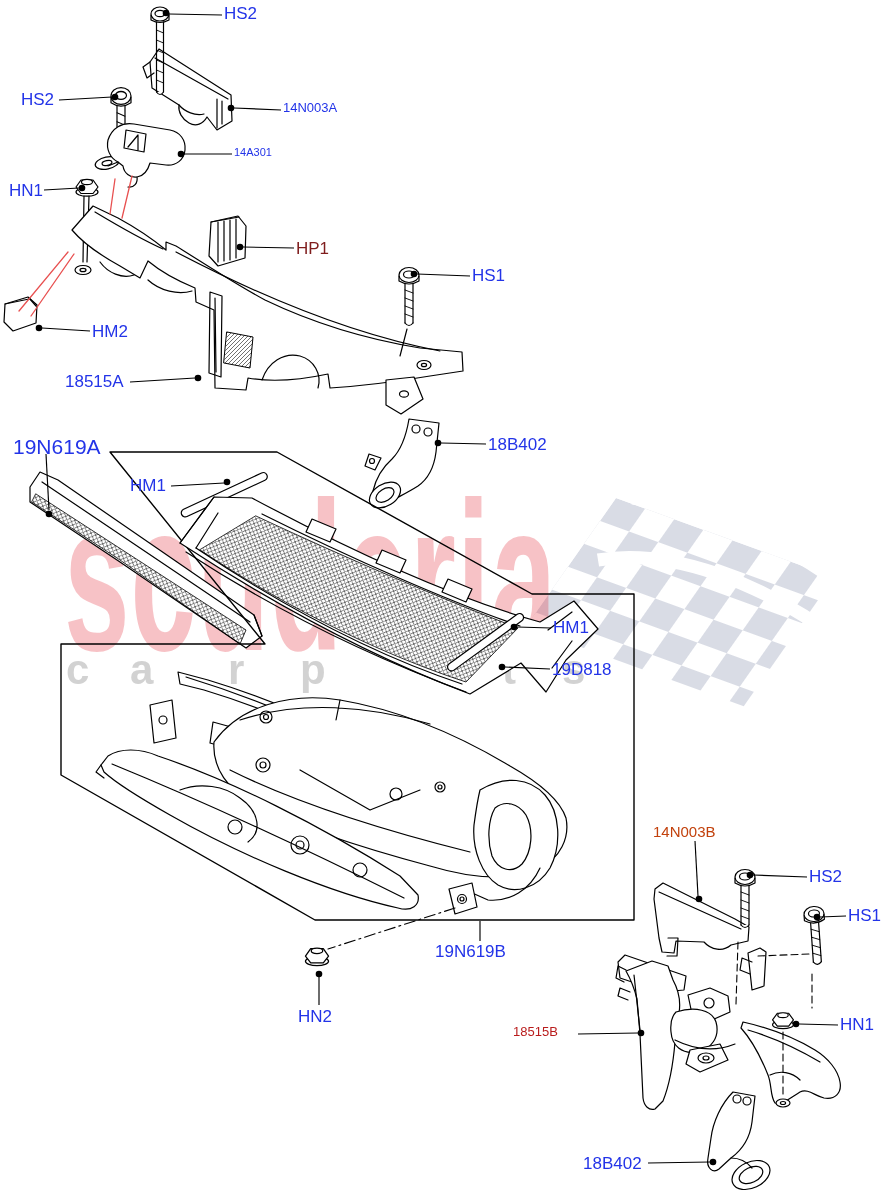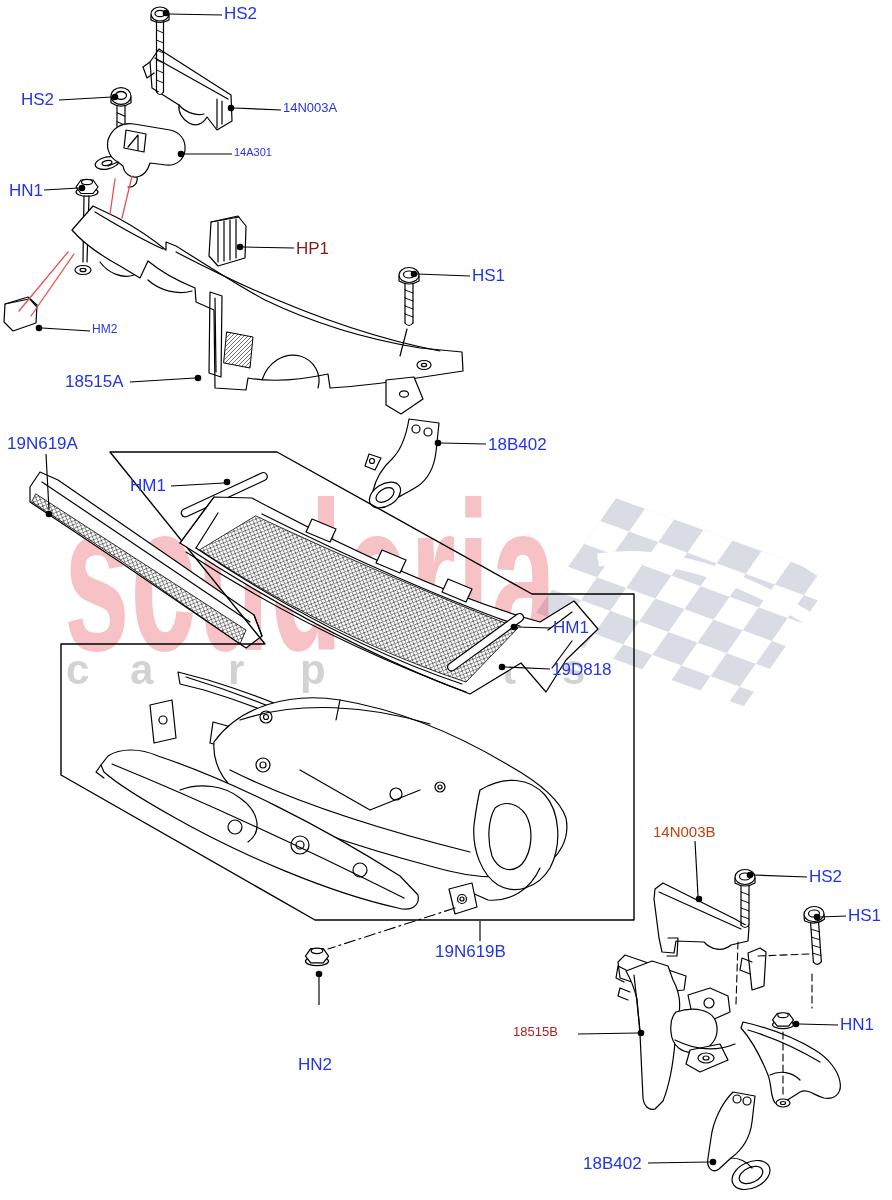--- a/index.html
+++ b/index.html
@@ -309,28 +309,28 @@
         <circle cx="713" cy="1162" r="3.3"></circle>
       </g>
 </svg>
 <div class="part-label" style="left: 224px; top: 5px; color: rgb(35, 52, 232); font-size: 17px;">HS2</div>
     <div class="part-label" style="left: 283px; top: 101px; color: rgb(35, 52, 232); font-size: 13px;">14N003A</div>
     <div class="part-label" style="left: 21px; top: 91px; color: rgb(35, 52, 232); font-size: 17px;">HS2</div>
     <div class="part-label" style="left: 234px; top: 146px; color: rgb(35, 52, 232); font-size: 11px;">14A301</div>
     <div class="part-label" style="left: 9px; top: 182px; color: rgb(35, 52, 232); font-size: 17px;">HN1</div>
     <div class="part-label" style="left: 296px; top: 240px; color: #7f1d1d; font-size: 17px;">HP1</div>
     <div class="part-label" style="left: 472px; top: 267px; color: rgb(35, 52, 232); font-size: 17px;">HS1</div>
-    <div class="part-label" style="left: 92px; top: 323px; color: rgb(35, 52, 232); font-size: 12px;">HM2</div>
+    <div class="part-label" style="left: 92px; top: 323px; color: rgb(35, 52, 232); font-size: 17px;">HM2</div>
     <div class="part-label" style="left: 65px; top: 373px; color: rgb(35, 52, 232); font-size: 17px; text-align: right;">18515A</div>
-    <div class="part-label" style="left: 7px; top: 435px; color: rgb(35, 52, 232); font-size: 17px;">19N619A</div>
+    <div class="part-label" style="left: 13px; top: 435px; color: rgb(35, 52, 232); font-size: 21px;">19N619A</div>
     <div class="part-label" style="left: 130px; top: 477px; color: rgb(35, 52, 232); font-size: 17px;">HM1</div>
     <div class="part-label" style="left: 488px; top: 436px; color: rgb(35, 52, 232); font-size: 17px;">18B402</div>
     <div class="part-label" style="left: 553px; top: 619px; color: rgb(35, 52, 232); font-size: 17px;">HM1</div>
     <div class="part-label" style="left: 552px; top: 661px; color: rgb(35, 52, 232); font-size: 17px;">19D818</div>
     <div class="part-label" style="left: 653px; top: 824px; color: #c2410c; font-size: 15px; text-align: center;">14N003B</div>
     <div class="part-label" style="left: 809px; top: 868px; color: rgb(35, 52, 232); font-size: 17px;">HS2</div>
     <div class="part-label" style="left: 848px; top: 907px; color: rgb(35, 52, 232); font-size: 17px;">HS1</div>
     <div class="part-label" style="left: 840px; top: 1016px; color: rgb(35, 52, 232); font-size: 17px;">HN1</div>
     <div class="part-label" style="left: 435px; top: 943px; color: rgb(35, 52, 232); font-size: 17px;">19N619B</div>
-    <div class="part-label" style="left: 298px; top: 1008px; color: rgb(35, 52, 232); font-size: 17px; margin-top: 48px;">HN2</div>
+    <div class="part-label" style="left: 298px; top: 1008px; color: rgb(35, 52, 232); font-size: 17px;">HN2</div>
     <div class="part-label" style="left: 513px; top: 1025px; color: #b91c1c; font-size: 13px;">18515B</div>
     <div class="part-label" style="left: 583px; top: 1155px; color: rgb(35, 52, 232); font-size: 17px;">18B402</div>
   </div>
 
 </body></html>

